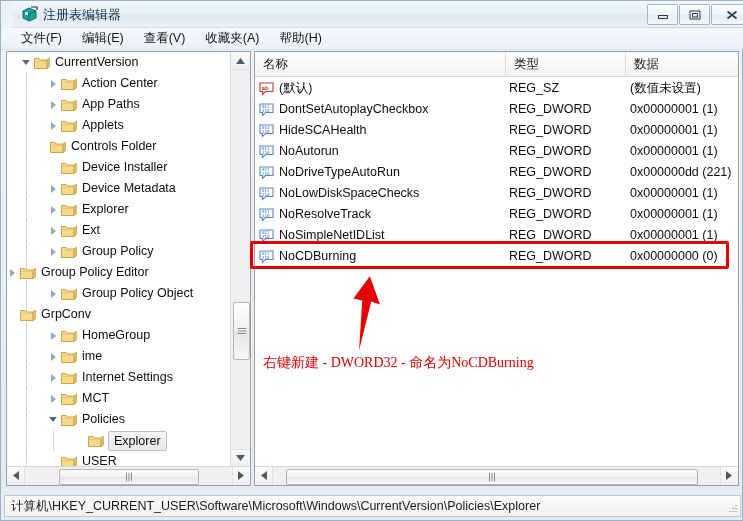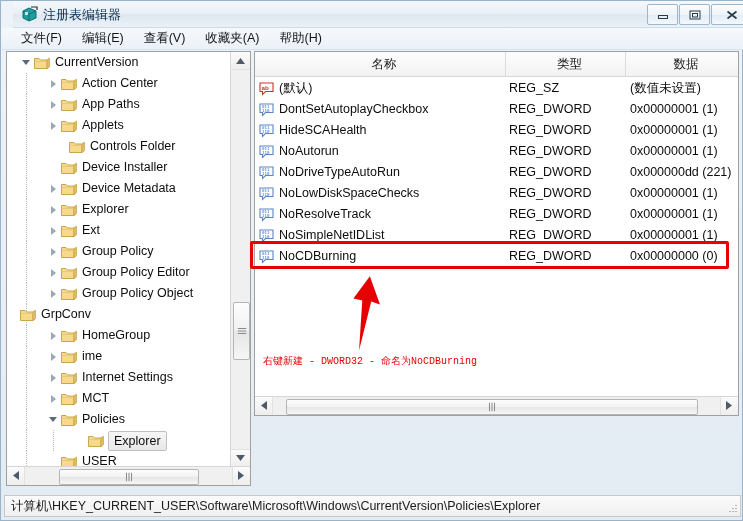--- a/index.html
+++ b/index.html
@@ -54,21 +54,21 @@
   }
   
   .pane{
     position:absolute;
     background:#ffffff;
     border:1px solid #a0a0a0;
     box-sizing:border-box;
     overflow:hidden;
   }
   #tree-pane{left:5px;top:50px;width:245px;height:435px;}
-  #list-pane{left:253px;top:50px;width:485px;height:365px;text-align:center;}
+  #list-pane{left:253px;top:50px;width:485px;height:435px;}
 
   
   .tree-scroll{
     position:absolute;left:0;top:0;width:224px;height:472px;overflow:hidden;
   }
   .tnode{
     position:relative;height:21px;line-height:21px;white-space:nowrap;
     font-size:12.5px;color:#0d0d0d;
     display:flex;align-items:center;
   }
@@ -136,22 +136,22 @@
     background:linear-gradient(180deg,#fdfdfd 0%,#f1f1f1 50%,#e6e6e6 51%,#f6f6f6 100%);
     border:1px solid #b5b5b5;border-radius:2px;
   }
   .grip{position:absolute;left:50%;top:50%;transform:translate(-50%,-50%);}
   
   .redbox{
     position:absolute;border:3px solid #e60000;border-radius:2px;
     box-sizing:border-box;pointer-events:none;
   }
   .anno-text{
-    position:absolute;font-size:10px;color:#e60000;white-space:nowrap;
-    font-family:Liberation Mono, monospace;
+    position:absolute;font-size:14px;color:#e60000;white-space:nowrap;
+    font-family:Liberation Serif, serif;
   }
   
   .statusbar{
     position:absolute;left:3px;bottom:3px;width:737px;height:22px;
     background:linear-gradient(180deg,#fbfbfb,#f0f0f0);
     border:1px solid #c8c8c8;box-sizing:border-box;
     font-size:12.5px;color:#1b1b1b;line-height:20px;padding-left:6px;
     white-space:nowrap;overflow:hidden;
   }
   .grip-corner{position:absolute;right:3px;bottom:4px;}
@@ -234,21 +234,21 @@
         <div class="tnode" style="padding-left: 41px;">
           <span class="dotline" style="left: 19px;"></span>
           <span class="arrow collapsed"></span>
           <span class="folder"><svg width="16" height="14" viewBox="0 0 16 14">
               <path d="M0.5 2.5 L5 2.5 L6.3 4 L13 4 L13 12.5 L0.5 12.5 Z" fill="#f7d98a" stroke="#c9a64b" stroke-width="1"></path>
               <path d="M13 4 L15.3 2.2 L15.3 10.8 L13 12.5 Z" fill="#e8c476" stroke="#c9a64b" stroke-width="1"></path>
               <path d="M0.5 5.5 L13 5.5" stroke="#e3c37c" stroke-width="0.8"></path>
             </svg></span>
           <span class="tlabel">Applets</span>
         </div>
-        <div class="tnode" style="padding-left: 49px;">
+        <div class="tnode" style="padding-left: 30px;">
           <span class="dotline" style="left: 19px;"></span>
           <span class="arrow leaf"></span>
           <span class="folder"><svg width="16" height="14" viewBox="0 0 16 14">
               <path d="M0.5 2.5 L5 2.5 L6.3 4 L13 4 L13 12.5 L0.5 12.5 Z" fill="#f7d98a" stroke="#c9a64b" stroke-width="1"></path>
               <path d="M13 4 L15.3 2.2 L15.3 10.8 L13 12.5 Z" fill="#e8c476" stroke="#c9a64b" stroke-width="1"></path>
               <path d="M0.5 5.5 L13 5.5" stroke="#e3c37c" stroke-width="0.8"></path>
             </svg></span>
           <span class="tlabel">Controls Folder</span>
         </div>
         <div class="tnode" style="padding-left: 41px;">
@@ -294,21 +294,21 @@
         <div class="tnode" style="padding-left: 41px;">
           <span class="dotline" style="left: 19px;"></span>
           <span class="arrow collapsed"></span>
           <span class="folder"><svg width="16" height="14" viewBox="0 0 16 14">
               <path d="M0.5 2.5 L5 2.5 L6.3 4 L13 4 L13 12.5 L0.5 12.5 Z" fill="#f7d98a" stroke="#c9a64b" stroke-width="1"></path>
               <path d="M13 4 L15.3 2.2 L15.3 10.8 L13 12.5 Z" fill="#e8c476" stroke="#c9a64b" stroke-width="1"></path>
               <path d="M0.5 5.5 L13 5.5" stroke="#e3c37c" stroke-width="0.8"></path>
             </svg></span>
           <span class="tlabel">Group Policy</span>
         </div>
-        <div class="tnode" style="padding-left: 41px;">
+        <div class="tnode" style="">
           <span class="dotline" style="left: 19px;"></span>
           <span class="arrow collapsed"></span>
           <span class="folder"><svg width="16" height="14" viewBox="0 0 16 14">
               <path d="M0.5 2.5 L5 2.5 L6.3 4 L13 4 L13 12.5 L0.5 12.5 Z" fill="#f7d98a" stroke="#c9a64b" stroke-width="1"></path>
               <path d="M13 4 L15.3 2.2 L15.3 10.8 L13 12.5 Z" fill="#e8c476" stroke="#c9a64b" stroke-width="1"></path>
               <path d="M0.5 5.5 L13 5.5" stroke="#e3c37c" stroke-width="0.8"></path>
             </svg></span>
           <span class="tlabel">Group Policy Editor</span>
         </div>
         <div class="tnode" style="padding-left: 41px;">

